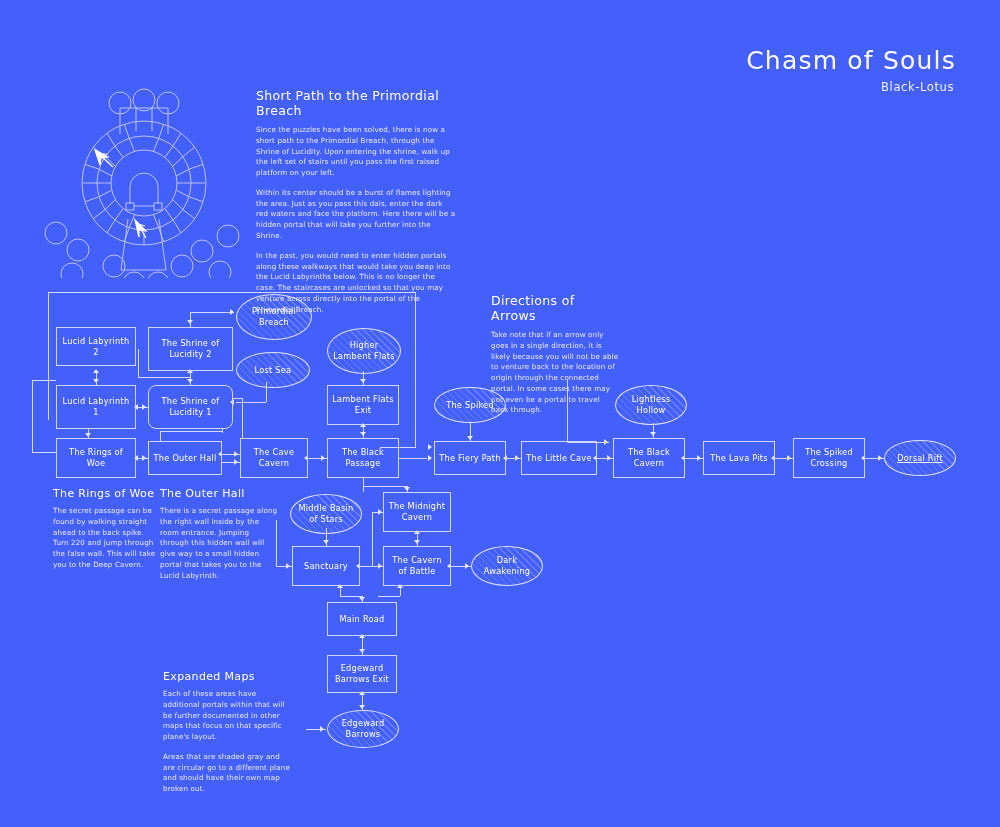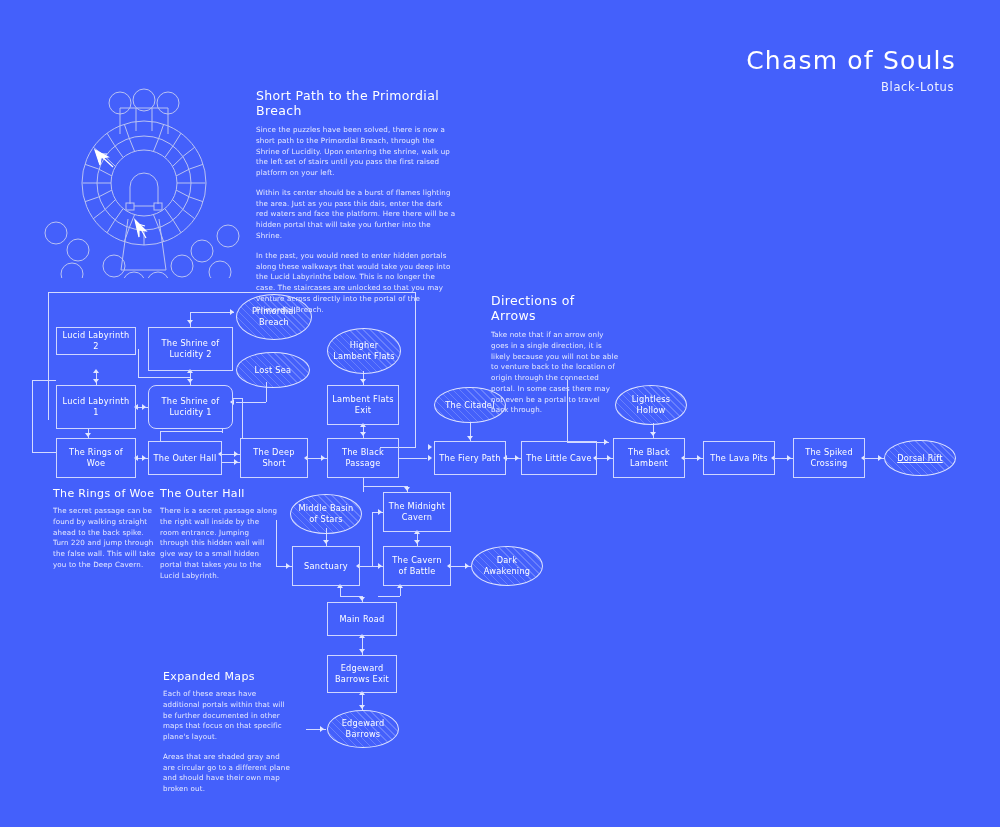--- a/index.html
+++ b/index.html
@@ -340,21 +340,21 @@
 
     <div class="ln lv" style="left:362px;top:693px;height:18px;"></div>
     <div class="ar up" style="left:359px;top:691px;"></div>
     <div class="ar dn" style="left:359px;top:705px;"></div>
 
     <div class="ln lh" style="left:306px;top:729px;width:20px;"></div>
     <div class="ar rt" style="left:320px;top:726px;"></div>
   </div>
 
   <div id="nodes">
-      <div class="node" style="left: 56px; top: 327px; width: 80px; height: 28px;">
+      <div class="node" style="left: 56px; top: 327px; width: 80px; height: 39px;">
         <span>Lucid Labyrinth 2</span>
       </div>
       <div class="node" style="left: 148px; top: 327px; width: 85px; height: 44px;">
         <span>The Shrine of Lucidity 2</span>
       </div>
       <div class="node ell" style="left: 236px; top: 294px; width: 76px; height: 46px;">
         <span>Primordial Breach</span>
       </div>
       <div class="node ell" style="left: 236px; top: 352px; width: 74px; height: 36px;">
         <span>Lost Sea</span>
@@ -365,45 +365,45 @@
       <div class="node" style="left: 56px; top: 385px; width: 80px; height: 44px;">
         <span>Lucid Labyrinth 1</span>
       </div>
       <div class="node" style="left: 148px; top: 385px; width: 85px; height: 44px; border-radius: 8px;">
         <span>The Shrine of Lucidity 1</span>
       </div>
       <div class="node" style="left: 327px; top: 385px; width: 72px; height: 40px; text-align: center;">
         <span>Lambent Flats Exit</span>
       </div>
       <div class="node ell" style="left: 434px; top: 387px; width: 72px; height: 36px;">
-        <span>The Citadel</span>
+        <span>The Spiked</span>
       </div>
       <div class="node ell" style="left: 615px; top: 385px; width: 72px; height: 40px;">
         <span>Lightless Hollow</span>
       </div>
       <div class="node" style="left: 56px; top: 438px; width: 80px; height: 40px;">
         <span>The Rings of Woe</span>
       </div>
       <div class="node" style="left: 148px; top: 441px; width: 74px; height: 34px;">
         <span>The Outer Hall</span>
       </div>
       <div class="node" style="left: 240px; top: 438px; width: 68px; height: 40px;">
-        <span>The Deep Short</span>
+        <span>The Cave Cavern</span>
       </div>
       <div class="node" style="left: 327px; top: 438px; width: 72px; height: 40px;">
         <span>The Black Passage</span>
       </div>
       <div class="node" style="left: 434px; top: 441px; width: 72px; height: 34px;">
         <span>The Fiery Path</span>
       </div>
       <div class="node" style="left: 521px; top: 441px; width: 76px; height: 34px;">
         <span>The Little Cave</span>
       </div>
       <div class="node" style="left: 613px; top: 438px; width: 72px; height: 40px;">
-        <span>The Black Lambent</span>
+        <span>The Black Cavern</span>
       </div>
       <div class="node" style="left: 703px; top: 441px; width: 72px; height: 34px;">
         <span>The Lava Pits</span>
       </div>
       <div class="node" style="left: 793px; top: 438px; width: 72px; height: 40px;">
         <span>The Spiked Crossing</span>
       </div>
       <div class="node ell" style="left: 884px; top: 440px; width: 72px; height: 36px; text-decoration: underline;">
         <span>Dorsal Rift</span>
       </div>

